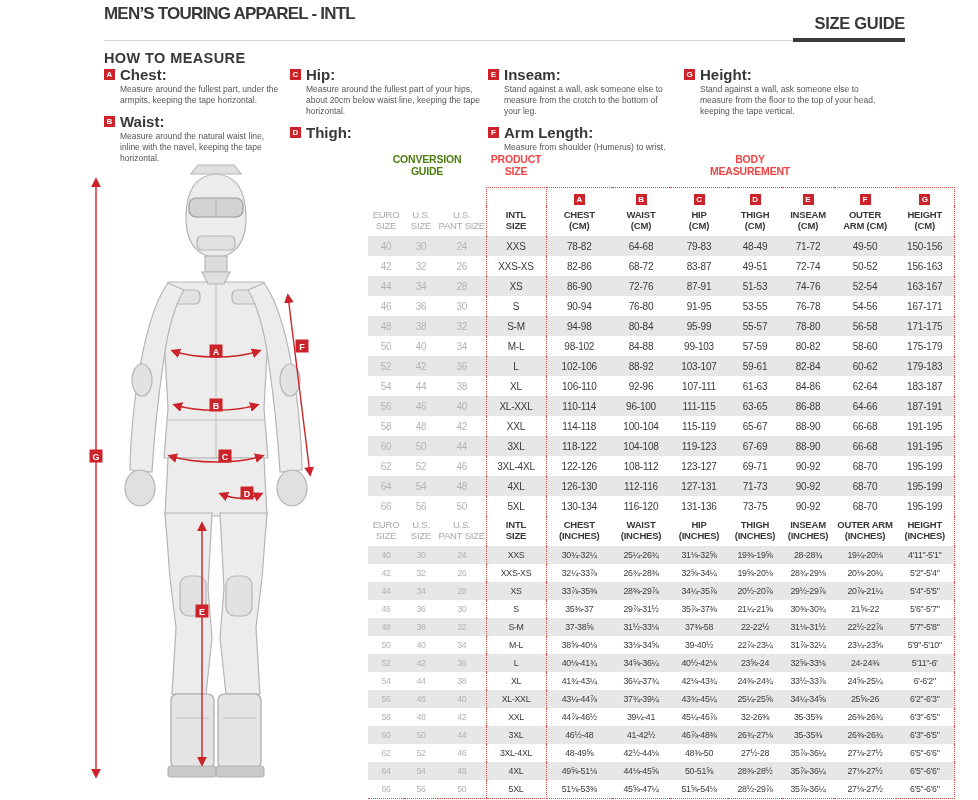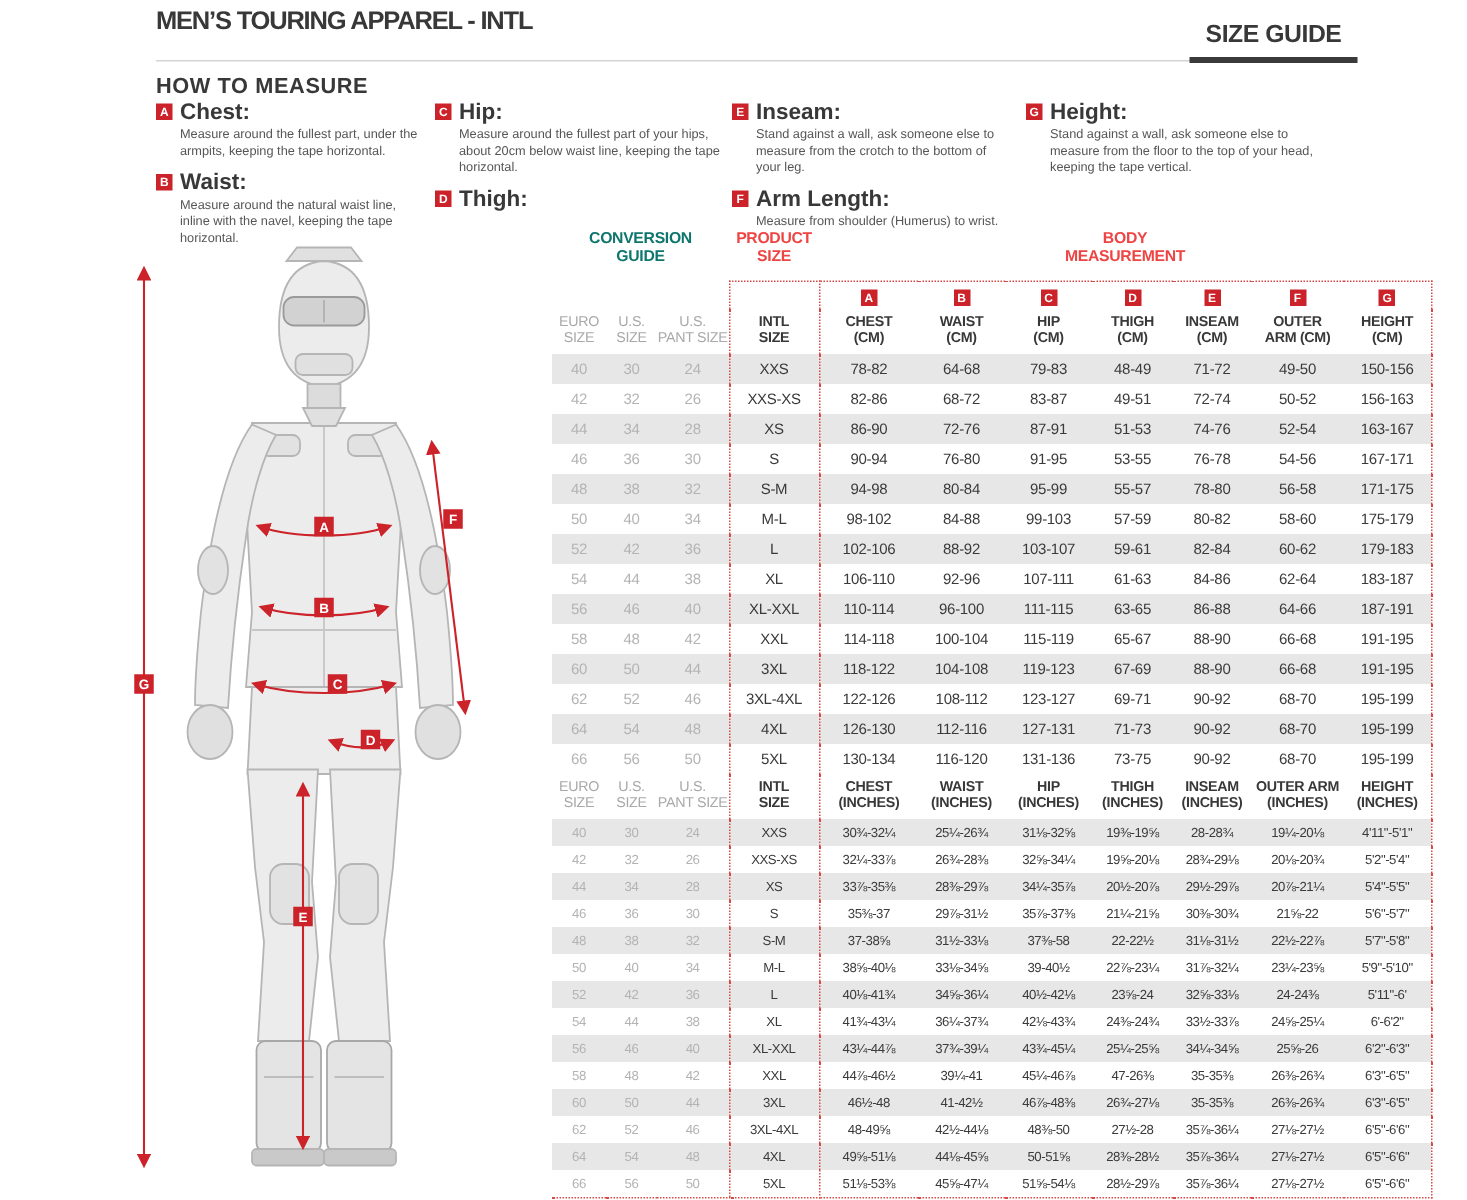--- a/index.html
+++ b/index.html
@@ -1,37 +1,37 @@
 <!DOCTYPE html>
 <html><head>
 <meta charset="utf-8">
 <style>
   html,body{margin:0;padding:0}
   body{width:978px;height:800px;position:relative;background:#fff;overflow:hidden;
        font-family:"Liberation Sans",sans-serif;color:#3a3a3a;-webkit-font-smoothing:antialiased}
   .abs{position:absolute}
   #page-title{left:104px;top:4px;font-size:17px;font-weight:bold;letter-spacing:-0.8px;color:#383838;white-space:nowrap}
-  #size-guide{left:793px;top:14px;width:112px;text-align:center;font-size:16.5px;font-weight:bold;letter-spacing:-0.3px;color:#383838}
+  #size-guide{left:793px;top:14px;width:112px;text-align:right;font-size:16.5px;font-weight:bold;letter-spacing:-0.3px;color:#383838}
   #hr-line{left:104px;top:40px;width:801px;height:1px;background:#d4d4d4}
   #sg-bar{left:793px;top:38px;width:112px;height:4px;background:#3a3a3a}
   #how-to{left:104px;top:50px;font-size:14.5px;font-weight:bold;letter-spacing:0.4px;color:#383838}
   .mcol{top:66px}
   .mitem{margin-bottom:7px}
   .mhead{display:flex;align-items:center;gap:5px}
   .rbadge{width:11px;height:11px;background:#cc2229;color:#fff;font-size:8px;font-weight:bold;
           text-align:center;line-height:11px;flex:none;display:inline-block}
   .mname{font-size:15px;font-weight:bold;color:#383838}
   .mtext{font-size:8.5px;color:#555;line-height:1.3;margin:1px 0 0 16px}
   
   #tables{left:368px;top:152px;width:586px}
   table{border-collapse:collapse;table-layout:fixed;width:586px}
   td,th{padding:0;margin:0;text-align:center;vertical-align:middle;font-weight:normal}
   tr.sect td{height:34px;vertical-align:top;padding-top:1px}
   .sect-l div{font-size:10.5px;font-weight:bold;line-height:1.18;letter-spacing:-0.2px}
-  .conv-t{color:#0f766e}
+  .conv-t{color:#4d7c0f}
   .red-t{color:#ef4444}
   tr.badges td{height:14px}
   .lbadge{width:11px;height:11px;background:#cc2229;color:#fff;font-size:8px;font-weight:bold;
           text-align:center;line-height:11px;display:inline-block}
   tr.hdr th{height:30px;font-size:9.5px;font-weight:bold;line-height:1.15;letter-spacing:-0.2px;color:#383838}
   tr.hdr th.conv-h{color:#a9a9a9;font-weight:normal}
   tr.cmrow td{height:20px;font-size:10px;letter-spacing:-0.2px}
   tr.inrow td{height:18px;font-size:8.8px;letter-spacing:-0.3px}
   td.conv{color:#b3b3b3}
   td.intl{font-weight:normal}
@@ -1159,21 +1159,21 @@
           <td>
             <div>44⅞-46½</div>
           </td>
           <td>
             <div>39¼-41</div>
           </td>
           <td>
             <div>45¼-46⅞</div>
           </td>
           <td>
-            <div>47-26⅜</div>
+            <div>32-26⅜</div>
           </td>
           <td>
             <div>35-35⅜</div>
           </td>
           <td>
             <div>26⅜-26¾</div>
           </td>
           <td class="br">
             <div>6'3"-6'5"</div>
           </td>

